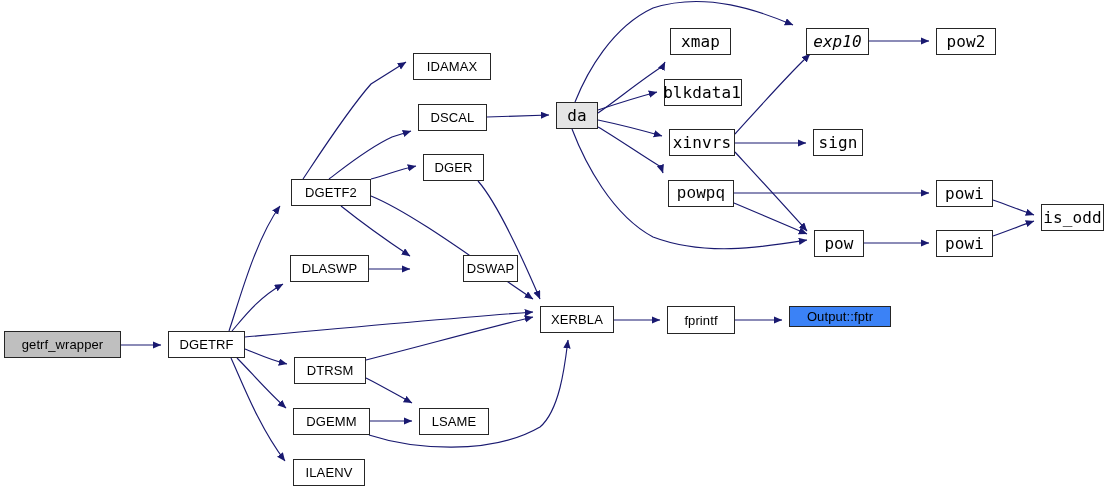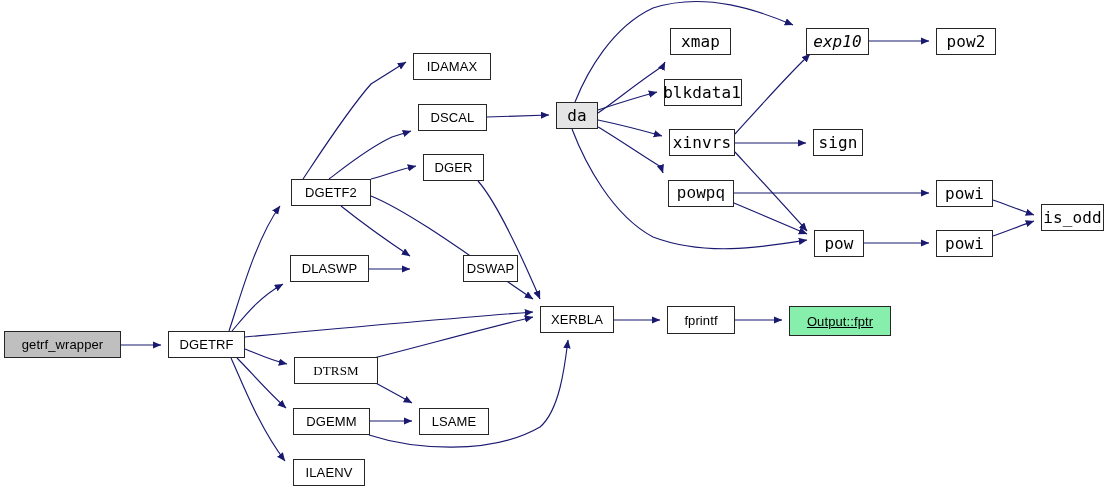--- a/index.html
+++ b/index.html
@@ -103,21 +103,21 @@
       </div>
       <div class="node" style="left: 168px; top: 331px; width: 77px; height: 27px; border-color: rgb(38, 38, 38); background: rgb(255, 255, 255);">
         <span class="node-label">DGETRF</span>
       </div>
       <div class="node" style="left: 291px; top: 179px; width: 80px; height: 27px; border-color: rgb(38, 38, 38); background: rgb(255, 255, 255);">
         <span class="node-label">DGETF2</span>
       </div>
       <div class="node" style="left: 290px; top: 255px; width: 79px; height: 27px; border-color: rgb(38, 38, 38); background: rgb(255, 255, 255);">
         <span class="node-label">DLASWP</span>
       </div>
-      <div class="node" style="left: 294px; top: 357px; width: 84px; height: 27px; border-color: rgb(38, 38, 38); background: rgb(255, 255, 255); font-family: Liberation Serif, serif;">
+      <div class="node" style="left: 294px; top: 357px; width: 72px; height: 27px; border-color: rgb(38, 38, 38); background: rgb(255, 255, 255);">
         <span class="node-label">DTRSM</span>
       </div>
       <div class="node" style="left: 293px; top: 408px; width: 77px; height: 27px; border-color: rgb(38, 38, 38); background: rgb(255, 255, 255);">
         <span class="node-label">DGEMM</span>
       </div>
       <div class="node" style="left: 293px; top: 459px; width: 72px; height: 27px; border-color: rgb(38, 38, 38); background: rgb(255, 255, 255);">
         <span class="node-label">ILAENV</span>
       </div>
       <div class="node" style="left: 413px; top: 53px; width: 78px; height: 27px; border-color: rgb(38, 38, 38); background: rgb(255, 255, 255);">
         <span class="node-label">IDAMAX</span>
@@ -133,21 +133,21 @@
       </div>
       <div class="node" style="left: 419px; top: 408px; width: 70px; height: 27px; border-color: rgb(38, 38, 38); background: rgb(255, 255, 255);">
         <span class="node-label">LSAME</span>
       </div>
       <div class="node" style="left: 540px; top: 306px; width: 74px; height: 27px; border-color: rgb(38, 38, 38); background: rgb(255, 255, 255);">
         <span class="node-label">XERBLA</span>
       </div>
       <div class="node" style="left: 667px; top: 306px; width: 68px; height: 28px; border-color: rgb(38, 38, 38); background: rgb(255, 255, 255);">
         <span class="node-label">fprintf</span>
       </div>
-      <div class="node" style="left: 789px; top: 306px; width: 102px; height: 30px; border-color: rgb(38, 38, 38); background: #86efac; text-decoration: underline;">
+      <div class="node" style="left: 789px; top: 306px; width: 102px; height: 21px; border-color: rgb(38, 38, 38); background: #3b82f6;">
         <span class="node-label">Output::fptr</span>
       </div>
       <div class="node mono" style="left: 556px; top: 102px; width: 42px; height: 27px; border-color: rgb(38, 38, 38); background: #e5e5e5;">
         <span class="node-label">da</span>
       </div>
       <div class="node mono" style="left: 670px; top: 28px; width: 61px; height: 27px; border-color: rgb(38, 38, 38); background: rgb(255, 255, 255);">
         <span class="node-label">xmap</span>
       </div>
       <div class="node mono" style="left: 664px; top: 79px; width: 78px; height: 27px; border-color: rgb(38, 38, 38); background: rgb(255, 255, 255); justify-content: flex-end;">
         <span class="node-label">blkdata1</span>

